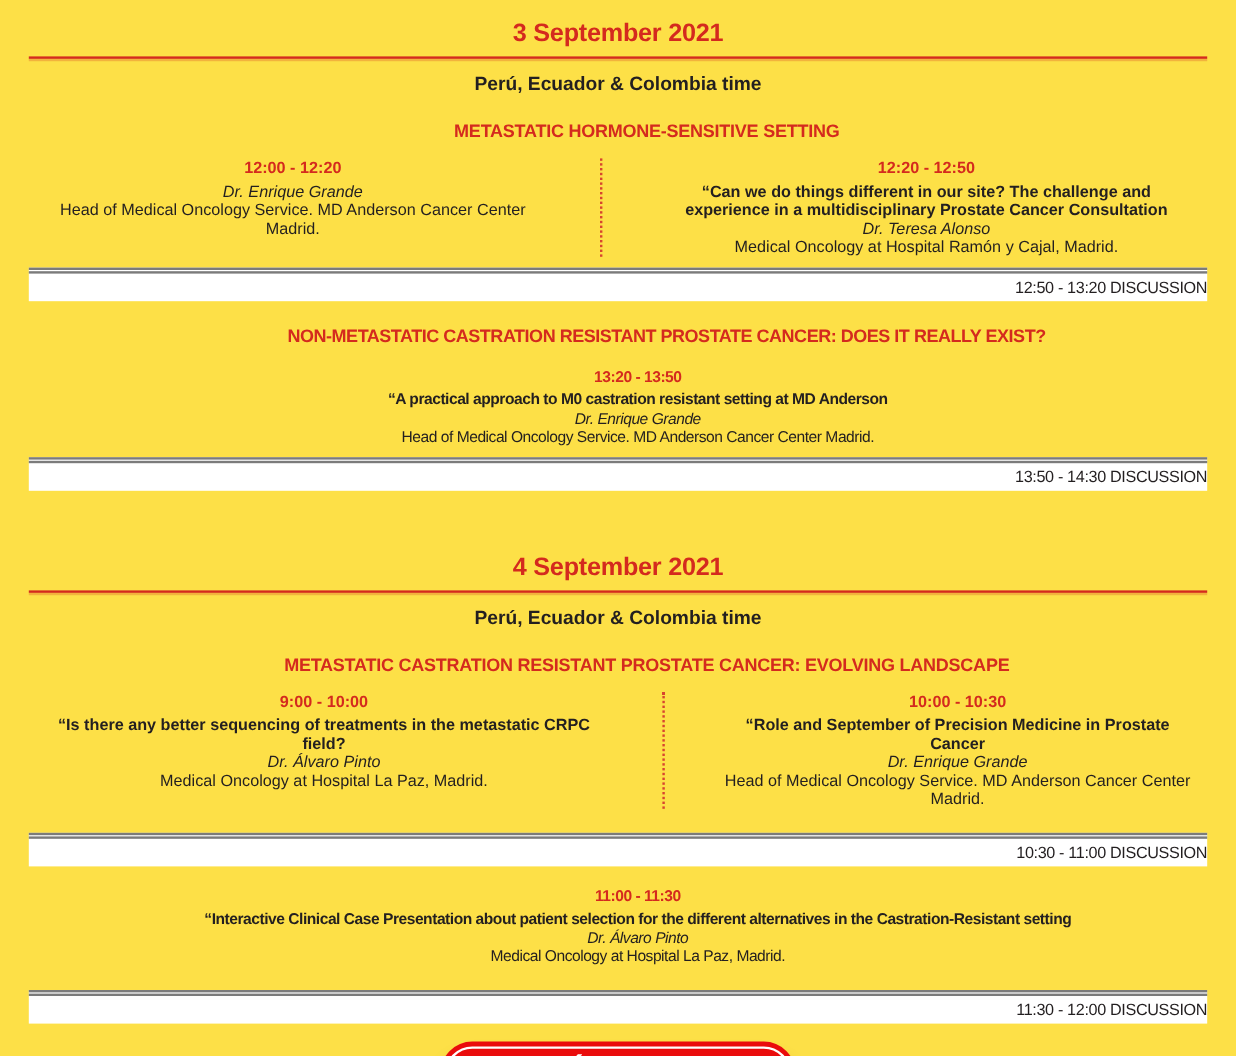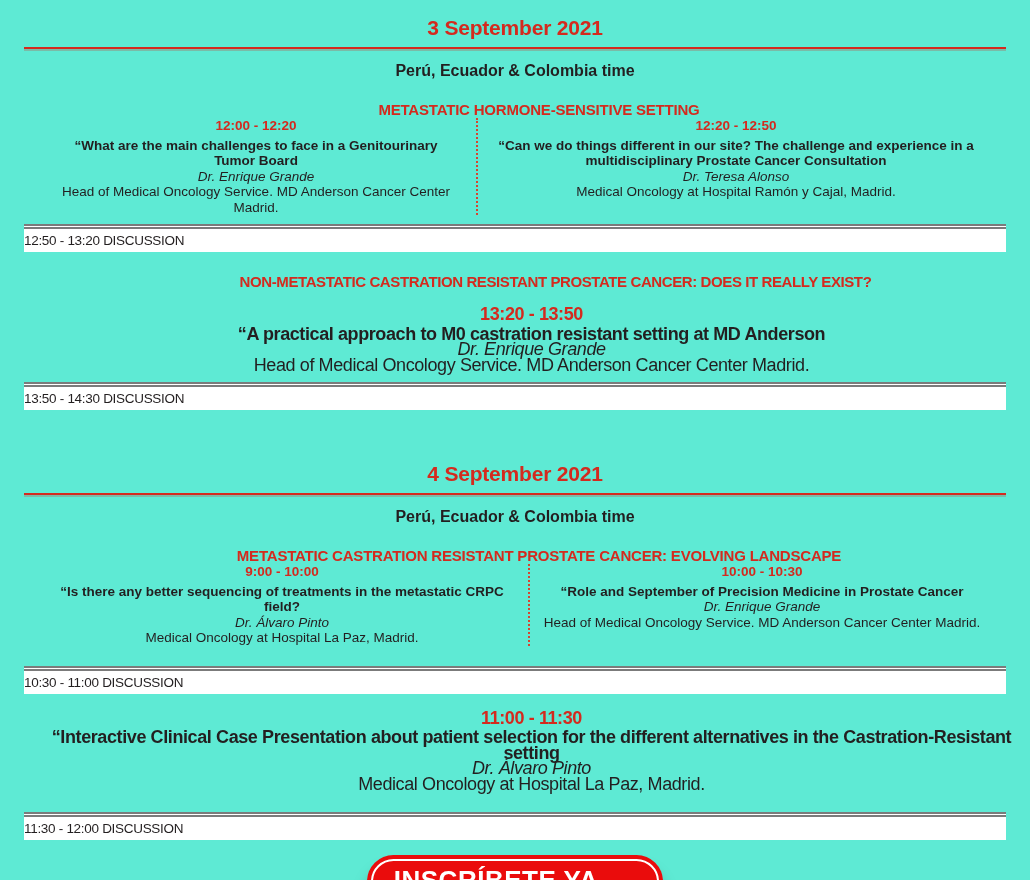--- a/index.html
+++ b/index.html
@@ -1,51 +1,51 @@
 <!DOCTYPE html>
 <html><head>
 <meta charset="utf-8">
 <style>
   * { margin:0; padding:0; box-sizing:border-box; }
   html,body { background:#e9e9e9; }
   .page {
     width:1030px; height:880px; margin:0 auto; position:relative; overflow:hidden;
-    background:#5eead4;
+    background:#fde047;
     font-family:"Liberation Sans","DejaVu Sans",sans-serif;
     color:#231f20;
   }
   .day-title {
     text-align:center; font-size:21px; font-weight:bold; color:#d42a1e;
     padding-top:16px; letter-spacing:-0.2px;
   }
   .redline { height:2px; background:#d42a1e; margin:7px 24px 0 24px; box-shadow:0 2px 0 rgba(212,42,30,.25); }
   .timezone { text-align:center; font-size:16px; font-weight:bold; margin-top:13px; }
   .block-heading {
     text-align:center; font-size:15px; font-weight:bold; color:#d42a1e;
     margin-top:21px; letter-spacing:-0.2px;padding-left:48px;
   }
   .cond { letter-spacing:-0.4px;margin-left:33px; }
-  .columns { display:flex; align-items:flex-start; padding:0 36px; }
+  .columns { display:flex; align-items:flex-start; margin-top:14px; padding:0 24px;gap:36px; }
   .col { text-align:center; }
   .col-divider { border-left:2px dotted #d8442f; align-self:stretch; }
   .d1-left  { flex:0 0 440px; padding:0 20px; }
   .d1-right { flex:1; padding:0 10px; }
   .d2-left  { flex:0 0 492px; padding:0 18px; }
   .d2-right { flex:1; padding:0 8px; }
   .session p { font-size:13.5px; line-height:15.5px; }
   .s-time { color:#d42a1e; font-weight:bold; font-size:13px; margin-bottom:4px; }
   .s-title { font-weight:bold; }
   .s-speaker { font-style:italic; }
   .single-session { text-align:center; }
   .single-session .s-time { margin-top:17px; }
-  .single-session p { font-size:18px; line-height:15.5px; }
+  .single-session p { font-size:13px; line-height:15.5px; }
   .disc-bar {
     margin:9px 24px 0 24px; background:#ffffff;
     border-top:5px double #7b7b7b;
-    height:28px; display:flex; align-items:center; justify-content:flex-start;
+    height:28px; display:flex; align-items:center; justify-content:flex-end;
     font-size:13.5px; letter-spacing:-0.3px; color:#231f20;
   }
   .disc-bar .gap { white-space:pre; }
   .mt18 { }
   .mt20 { margin-top:20px; }
   .day2 .day-title { padding-top:52px; }
   .cta-row { display:flex; justify-content:center; margin-top:15px; }
   .cta-button {
     position:relative; width:296px; height:53px; border:none; cursor:pointer;
     background:#ea0c0c; border-radius:27px;
@@ -68,21 +68,20 @@
   <section>
     <h1 class="day-title">3 September 2021</h1>
     <div class="redline"></div>
     <p class="timezone">Perú, Ecuador &amp; Colombia time</p>
 
     <h2 class="block-heading">METASTATIC HORMONE-SENSITIVE SETTING</h2>
 
     <div class="columns">
       <div class="col d1-left session">
         <p class="s-time">12:00 - 12:20</p>
-        <p class="s-title">“What are the main challenges to face in a Genitourinary Tumor Board</p>
         <p class="s-speaker">Dr. Enrique Grande</p>
         <p class="s-affiliation">Head of Medical Oncology Service. MD Anderson Cancer Center Madrid.</p>
       </div>
       <div class="col-divider"></div>
       <div class="col d1-right session">
         <p class="s-time">12:20 - 12:50</p>
         <p class="s-title">“Can we do things different in our site? The challenge and experience in a multidisciplinary Prostate Cancer Consultation</p>
         <p class="s-speaker">Dr. Teresa Alonso</p>
         <p class="s-affiliation">Medical Oncology at Hospital Ramón y Cajal, Madrid.</p>
       </div>

